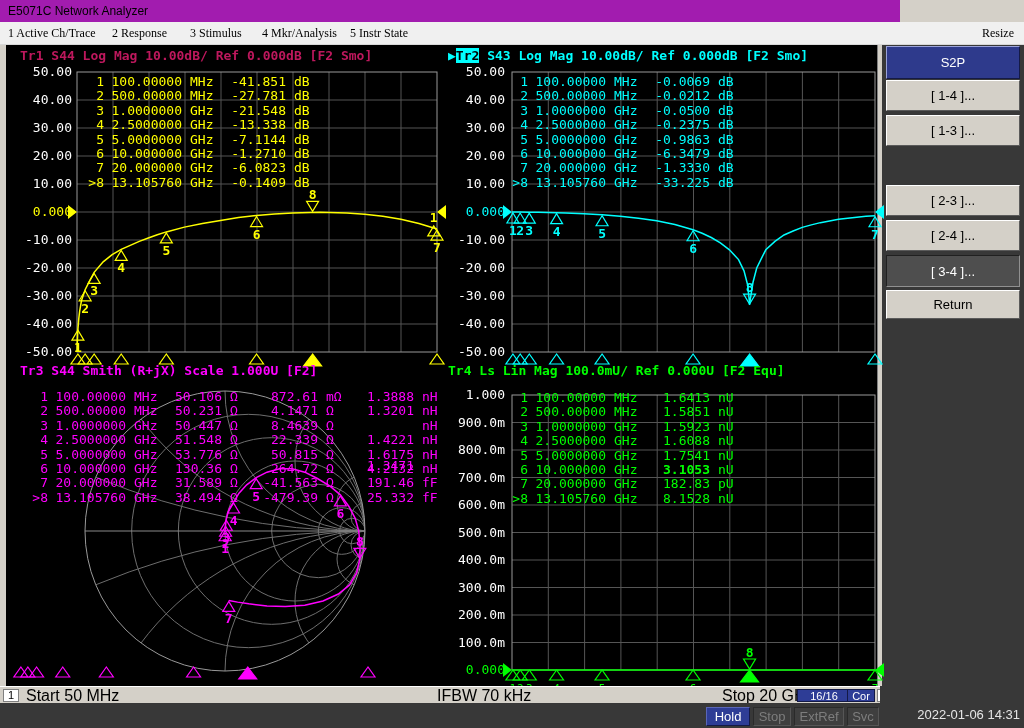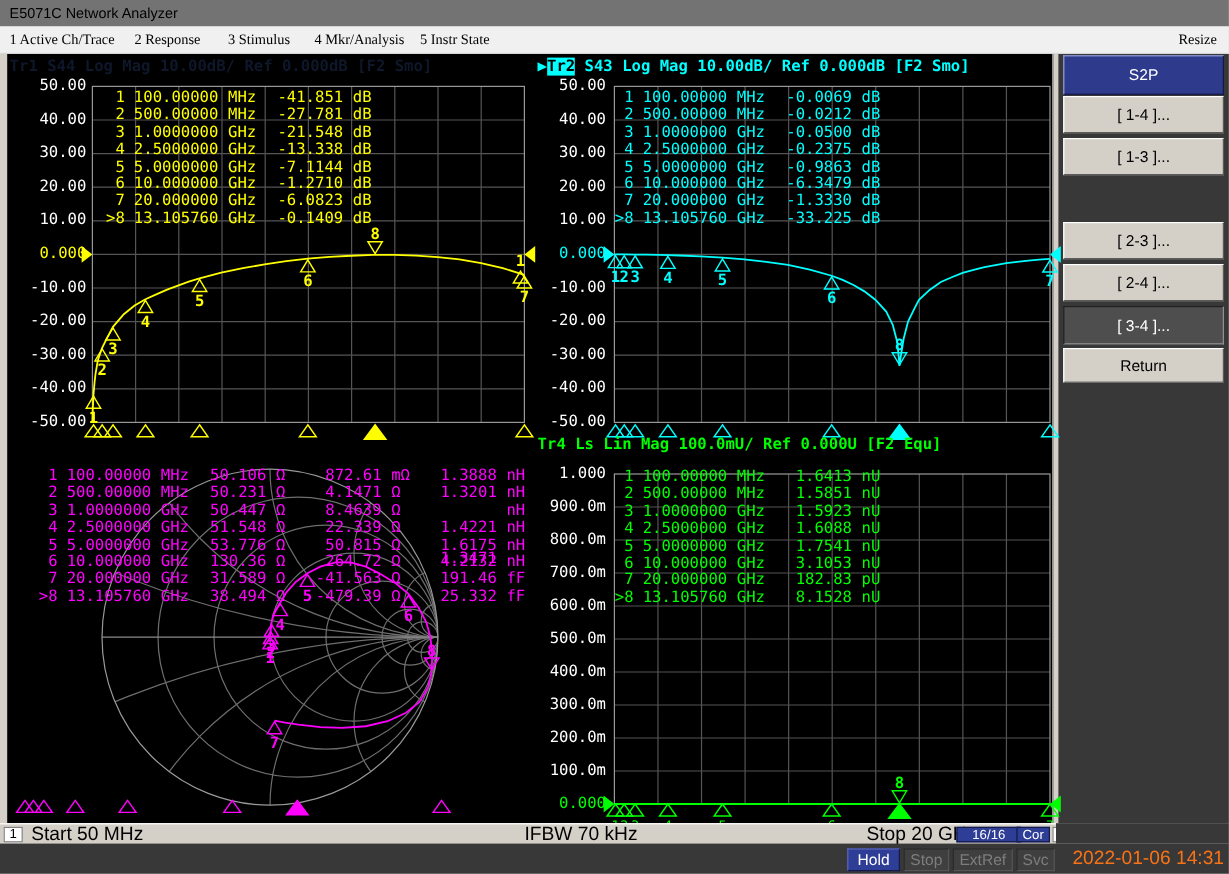--- a/index.html
+++ b/index.html
@@ -1,19 +1,19 @@
 <!DOCTYPE html>
 <html><head>
 <meta charset="utf-8">
 <style>
   html,body{margin:0;padding:0;width:1024px;height:728px;overflow:hidden;background:#d4d0c8;}
   *{box-sizing:border-box;}
   .abs{position:absolute;}
   .sans{font-family:"Liberation Sans",sans-serif;}
-  #titlebar{left:0;top:0;width:1024px;height:22px;background:#737373;color:#000;font-size:12px;line-height:22px;padding-left:8px;}
+  #titlebar{left:0;top:0;width:900px;height:22px;background:#a21caf;color:#000;font-size:12px;line-height:22px;padding-left:8px;}
   #menubar{left:0;top:22px;width:1024px;height:23px;background:#f0f0f0;border-bottom:1px solid #d8d8d8;}
   .menu-item{position:absolute;top:0;height:23px;line-height:23px;font-size:12px;color:#000;cursor:default;}
   #main{left:6px;top:45px;width:871px;height:641px;background:#000;}
   #divider{left:877px;top:45px;width:5px;height:641px;background:#d4d0c8;border-left:1px solid #808080;}
   #sidebar{left:882px;top:45px;width:142px;height:641px;background:#383838;}
   .softkey{position:absolute;left:4px;width:134px;background:#d4d0c8;color:#000;
     font-family:"Liberation Sans",sans-serif;font-size:13px;display:flex;align-items:center;justify-content:center;
     border-top:1px solid #ffffff;border-left:1px solid #ffffff;border-right:1px solid #5a5a5a;border-bottom:1px solid #5a5a5a;}
   .softkey.header{background:#2e3a8c;color:#fff;border-color:#9aa2d8 #141a46 #141a46 #9aa2d8;}
   .softkey.selected{background:#4e4e4e;color:#fff;border-color:#202020 #909090 #909090 #202020;}
@@ -303,21 +303,21 @@
     <path d="M 602.0676691729324 670 L 595.0676691729324 680 L 609.0676691729324 680 Z" fill="none" stroke="#00ff00" stroke-width="1.2"></path>
     <path d="M 693.0451127819549 670 L 686.0451127819549 680 L 700.0451127819549 680 Z" fill="none" stroke="#00ff00" stroke-width="1.2"></path>
     <path d="M 875 670 L 868 680 L 882 680 Z" fill="none" stroke="#00ff00" stroke-width="1.2"></path>
     <path d="M 749.5559338345864 670 L 740.5559338345864 682 L 758.5559338345864 682 Z" fill="#00ff00" stroke="#00ff00" stroke-width="1.2"></path>
     <g>
       <text x="749.5559338345864" y="657" fill="#00ff00" text-anchor="middle" font-family="&quot;DejaVu Sans Mono&quot;,monospace" font-size="13" font-weight="bold">8</text>
       <path d="M 743.5559338345864 659 L 755.5559338345864 659 L 749.5559338345864 669 Z" fill="none" stroke="#00ff00" stroke-width="1.2"></path>
     </g>
   </svg>
 <div id="overlay" class="abs">
-    <div class="trc-header" style="left: 8px; top: 48px; color: #0f172a;"><span>Tr1</span><span> S44 Log Mag 10.00dB/ Ref 0.000dB [F2 Smo]</span></div>
+    <div class="trc-header" style="left: 20px; top: 48px; color: #be185d;"><span>Tr1</span><span> S44 Log Mag 10.00dB/ Ref 0.000dB [F2 Smo]</span></div>
     <div class="ylab" style="left: 8px; top: 65px;">50.00</div>
     <div class="ylab" style="left: 8px; top: 93px;">40.00</div>
     <div class="ylab" style="left: 8px; top: 121px;">30.00</div>
     <div class="ylab" style="left: 8px; top: 149px;">20.00</div>
     <div class="ylab" style="left: 8px; top: 177px;">10.00</div>
     <div class="ylab" style="left: 8px; top: 205px; color: rgb(255, 255, 0);">0.000</div>
     <div class="ylab" style="left: 8px; top: 233px;">-10.00</div>
     <div class="ylab" style="left: 8px; top: 261px;">-20.00</div>
     <div class="ylab" style="left: 8px; top: 289px;">-30.00</div>
     <div class="ylab" style="left: 8px; top: 317px;">-40.00</div>
@@ -443,20 +443,21 @@
         <span class="mcell unit-l" style="width: 30px;">dB</span>
       </div>
       <div class="mrow">
         <span class="mcell num-r" style="width: 26px;">&gt;8</span>
         <span class="mcell num-r" style="width: 78px;">13.105760</span>
         <span class="mcell unit-l" style="width: 34px;">GHz</span>
         <span class="mcell num-r" style="width: 70px;">-33.225</span>
         <span class="mcell unit-l" style="width: 30px;">dB</span>
       </div>
     </div>
+    <div class="trc-header" style="left: 20px; top: 363px; color: rgb(255, 0, 255);"><span>Tr3</span><span> S44 Smith (R+jX) Scale 1.000U [F2]</span></div>
     <div class="mtable" style="left: 22px; top: 390px; color: rgb(255, 0, 255);">
       <div class="mrow">
         <span class="mcell num-r" style="width: 26px;">1</span>
         <span class="mcell num-r" style="width: 78px;">100.00000</span>
         <span class="mcell unit-l" style="width: 34px;">MHz</span>
         <span class="mcell num-r" style="width: 62px;">50.106</span>
         <span class="mcell unit-l" style="width: 24px;">Ω</span>
         <span class="mcell num-r" style="width: 72px;">872.61</span>
         <span class="mcell unit-l" style="width: 30px;">mΩ</span>
         <span class="mcell num-r" style="width: 66px;">1.3888</span>
@@ -585,21 +586,21 @@
         <span class="mcell num-r" style="width: 26px;">5</span>
         <span class="mcell num-r" style="width: 78px;">5.0000000</span>
         <span class="mcell unit-l" style="width: 34px;">GHz</span>
         <span class="mcell num-r" style="width: 70px;">1.7541</span>
         <span class="mcell unit-l" style="width: 30px;">nU</span>
       </div>
       <div class="mrow">
         <span class="mcell num-r" style="width: 26px;">6</span>
         <span class="mcell num-r" style="width: 78px;">10.000000</span>
         <span class="mcell unit-l" style="width: 34px;">GHz</span>
-        <span class="mcell num-r" style="width: 70px;">3.1053</span>
+        <span class="mcell num-r" style="width: 70px; font-weight: bold;">3.1053</span>
         <span class="mcell unit-l" style="width: 30px;">nU</span>
       </div>
       <div class="mrow">
         <span class="mcell num-r" style="width: 26px;">7</span>
         <span class="mcell num-r" style="width: 78px;">20.000000</span>
         <span class="mcell unit-l" style="width: 34px;">GHz</span>
         <span class="mcell num-r" style="width: 70px;">182.83</span>
         <span class="mcell unit-l" style="width: 30px;">pU</span>
       </div>
       <div class="mrow">
@@ -621,14 +622,14 @@
   <span class="statbadge" style="left:847px;width:28px">Cor</span>
   <span class="statusitem" style="left:877px;width:8px;background:#fff;border:1px solid #808080;"></span>
 </div>
 <div id="statusbar-corner" class="abs"></div>
 
 <div id="systembar" class="abs">
   <span class="sysbadge on" style="left:706px;width:44px">Hold</span>
   <span class="sysbadge" style="left:753px;width:38px">Stop</span>
   <span class="sysbadge" style="left:794px;width:50px">ExtRef</span>
   <span class="sysbadge" style="left:847px;width:32px">Svc</span>
-  <span class="abs sans" style="left:884px;top:4px;width:136px;text-align:right;color:#f97316;font-size:16px;">2022-01-06 14:31</span>
+  <span class="abs sans" style="left:884px;top:4px;width:136px;text-align:right;color:#e5e5e5;font-size:13px;">2022-01-06 14:31</span>
 </div>
 
 </body></html>

